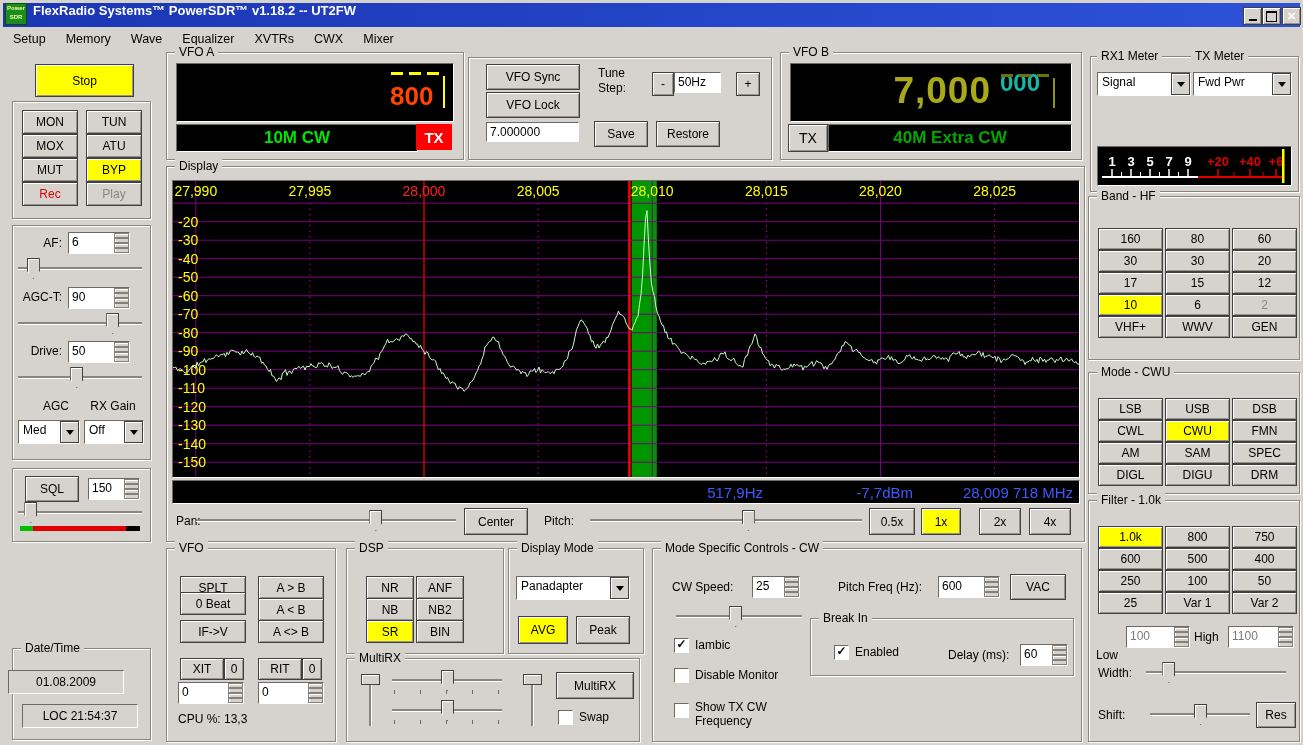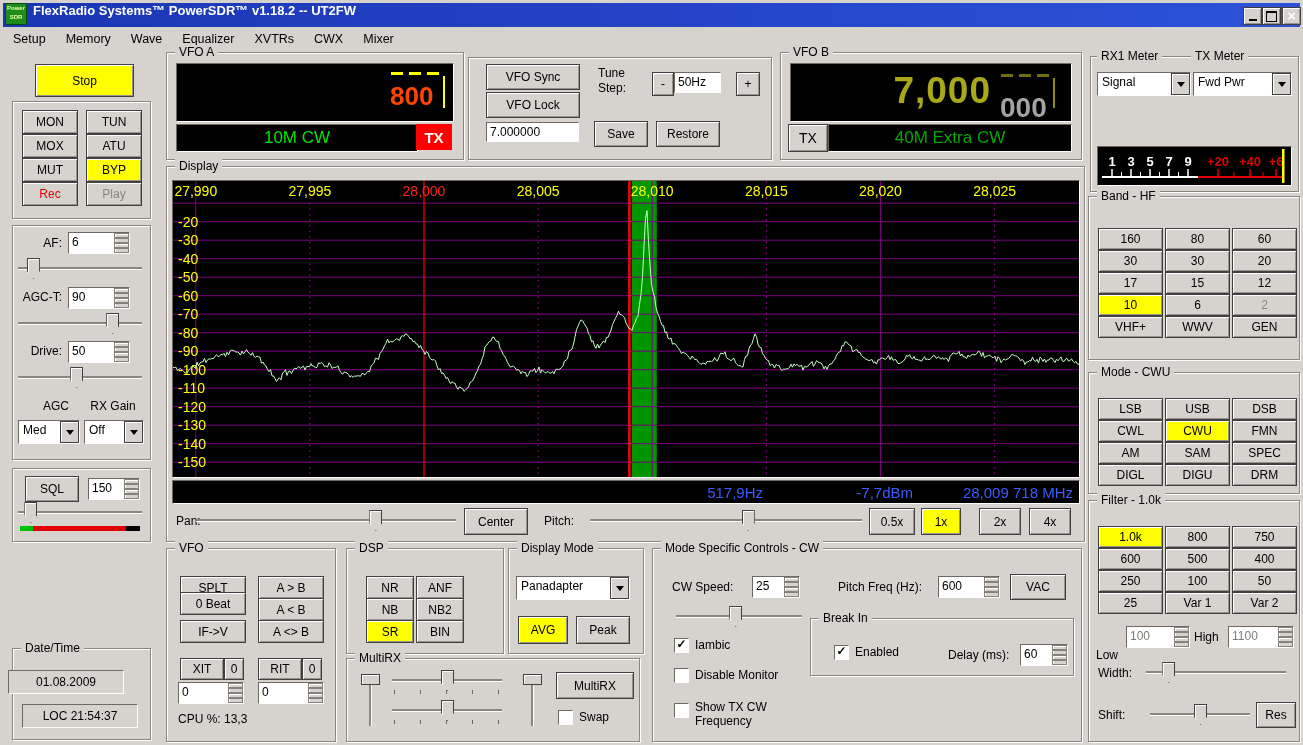--- a/index.html
+++ b/index.html
@@ -54,21 +54,21 @@
   .ticks{position:absolute;height:4px;background-image:repeating-linear-gradient(90deg,#6e6a62 0 1px,transparent 1px 26px)}
   
   .cb{position:absolute;display:flex;align-items:flex-start;gap:6px}
   .cb .box{width:13px;height:13px;background:#fff;border:1px solid;border-color:#6e6a62 #fff #fff #6e6a62;
     font-size:12px;font-weight:bold;line-height:11px;text-align:center;flex:0 0 auto}
   
   .vfodisp{position:absolute;background:#000;border:1px solid;border-color:#6e6a62 #fff #fff #6e6a62}
   .dig-main{position:absolute;font-weight:bold;letter-spacing:1px}
   .dig-sub{position:absolute;font-weight:bold}
   .dash{position:absolute;width:12px;height:3px}
-  .modebar{position:absolute;background:#000;display:flex;align-items:center;justify-content:center;font-weight:normal;font-size:17px;border:1px solid;border-color:#6e6a62 #fff #fff #6e6a62}
+  .modebar{position:absolute;background:#000;display:flex;align-items:center;justify-content:center;font-weight:bold;font-size:17px;border:1px solid;border-color:#6e6a62 #fff #fff #6e6a62}
   .txred{position:absolute;background:#FF0000;color:#fff;font-weight:bold;font-size:15px;display:flex;align-items:center;justify-content:center}
   .statustext{position:absolute;top:3px;text-align:right;color:#3C5AFF;font-size:15px}
 </style>
 </head>
 <body>
 
 <div id="app">
 
   <div class="titlebar">
     <div class="appicon">Power<br>SDR</div>
@@ -218,21 +218,21 @@
   <div class="btn" style="left:736px;top:72px;width:22px;height:22px">+</div>
   <div class="inp" style="left:486px;top:122px;width:88px;height:16px">7.000000</div>
   <div class="btn" style="left:594px;top:121px;width:52px;height:24px">Save</div>
   <div class="btn" style="left:656px;top:121px;width:62px;height:24px">Restore</div>
 
   <div class="grp" style="left:780px;top:52px;width:300px;height:106px">
     <span class="glabel">VFO B</span>
   </div>
   <div class="vfodisp" style="left:790px;top:63px;width:280px;height:57px">
     <span class="dig-main" style="left:0;top:6px;width:200px;text-align:right;font-size:37px;color:#A8A818">7,000</span>
-    <span class="dig-sub" style="left:209px;top:28px;font-size:28px;color:#a3a3a3">000</span>
+    <span class="dig-sub" style="left:209px;top:5px;font-size:24px;color:#14b8a6">000</span>
     <div class="dash" style="left:210px;top:10px;background:#6F6F10"></div>
     <div class="dash" style="left:228px;top:10px;background:#6F6F10"></div>
     <div class="dash" style="left:246px;top:10px;background:#6F6F10"></div>
     <div class="abs" style="left:262px;top:14px;width:2px;height:30px;background:#8F8F12"></div>
   </div>
   <div class="btn" style="left:788px;top:124px;width:38px;height:26px;font-size:14px">TX</div>
   <div class="modebar" style="left:828px;top:124px;width:242px;height:26px;color:#00A800">40M Extra CW</div>
 
   <div class="grp" style="left:1090px;top:56px;width:207px;height:134px">
     <span class="glabel" style="left:6px">RX1 Meter</span>

